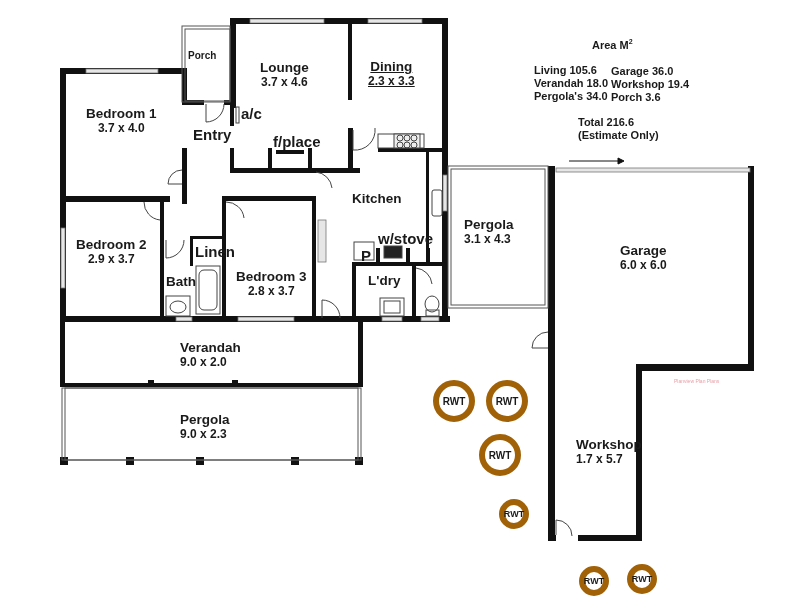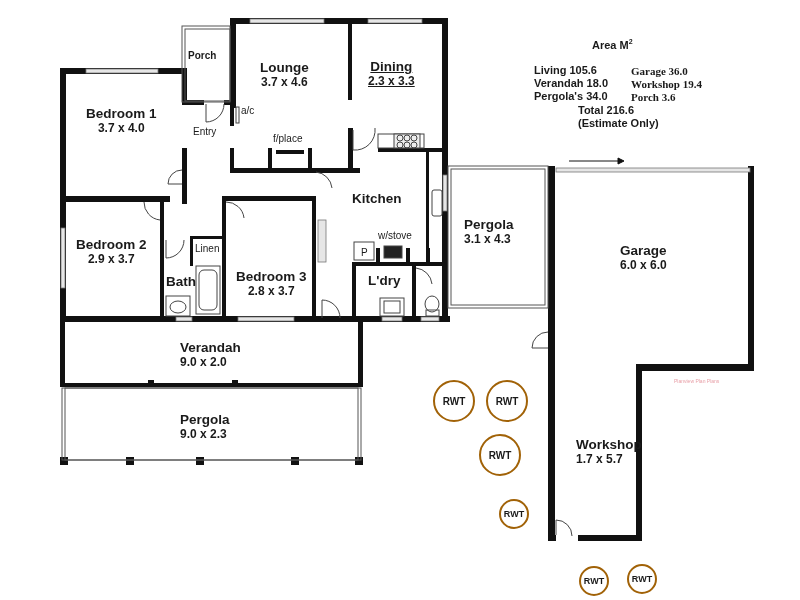--- a/index.html
+++ b/index.html
@@ -2,22 +2,22 @@
 <html><head>
   <meta charset="utf-8">
   <style>
     html, body { margin: 0; padding: 0; background: #ffffff; }
     body { width: 800px; height: 600px; overflow: hidden; position: relative; font-family: "Liberation Sans", sans-serif; }
     #plan { position: absolute; left: 0; top: 0; width: 800px; height: 600px; }
     .lbl { position: absolute; font-family: "Liberation Sans", sans-serif; font-weight: bold; color: #1a1a1a; text-align: center; white-space: nowrap; line-height: 1.15; }
     .lbl .dim { display: block; font-size: 12px; }
     .lbl .nm { display: block; font-size: 13.5px; }
     .small { font-size: 10px !important; }
-    .tiny { font-size: 10px; font-weight: normal; position: absolute; color: #1a1a1a; }
-    .rwt { position: absolute; border: 2px solid #a16207; border-radius: 50%; display: flex; align-items: center; justify-content: center; font-family: "Liberation Sans", sans-serif; font-weight: bold; font-size: 10px; color: #1a1a1a; box-sizing: border-box; background: #fff; }
+    .tiny { font-size: 15px; font-weight: bold; position: absolute; color: #1a1a1a; }
+    .rwt { position: absolute; border: 6px solid #a16207; border-radius: 50%; display: flex; align-items: center; justify-content: center; font-family: "Liberation Sans", sans-serif; font-weight: bold; font-size: 10px; color: #1a1a1a; box-sizing: border-box; background: #fff; }
     .area-block { position: absolute; font-family: "Liberation Sans", sans-serif; font-weight: bold; font-size: 11px; color: #1a1a1a; line-height: 1.2; }
     .watermark { position: absolute; font-size: 5px; color: #e8a0a8; font-family: "Liberation Sans", sans-serif; }
   </style>
 </head>
 <body>
 
 <svg id="plan" viewBox="0 0 800 600" xmlns="http://www.w3.org/2000/svg">
   <g fill="#111" stroke="none">
 
     <rect x="230" y="18" width="218" height="6"></rect>
@@ -216,23 +216,23 @@
 <div class="rwt" style="left:627px; top:564px; width:30px; height:30px; font-size:9px;">RWT</div>
 
 <div class="area-block" style="left:592px; top:38px;">
   <span>Area M</span><sup style="font-size:7px;">2</sup>
 </div>
 <div class="area-block" style="left:534px; top:64px;">
   <div><span>Living</span> <span>105.6</span></div>
   <div><span>Verandah</span> <span>18.0</span></div>
   <div><span>Pergola's</span> <span>34.0</span></div>
 </div>
-<div class="area-block" style="left:631px; top:65px;font-family:Liberation Serif, serif;">
+<div class="area-block" style="left:611px; top:65px;">
   <div><span>Garage</span> <span>36.0</span></div>
   <div><span>Workshop</span> <span>19.4</span></div>
   <div><span>Porch</span> <span>3.6</span></div>
 </div>
-<div class="area-block" style="left:578px; top:104px;">
+<div class="area-block" style="left:578px; top:116px;">
   <div>Total 216.6</div>
   <div>(Estimate Only)</div>
 </div>
 
 <div class="watermark" style="left:674px; top:378px;">Planview Plan Plans</div>
 
 </body></html>

